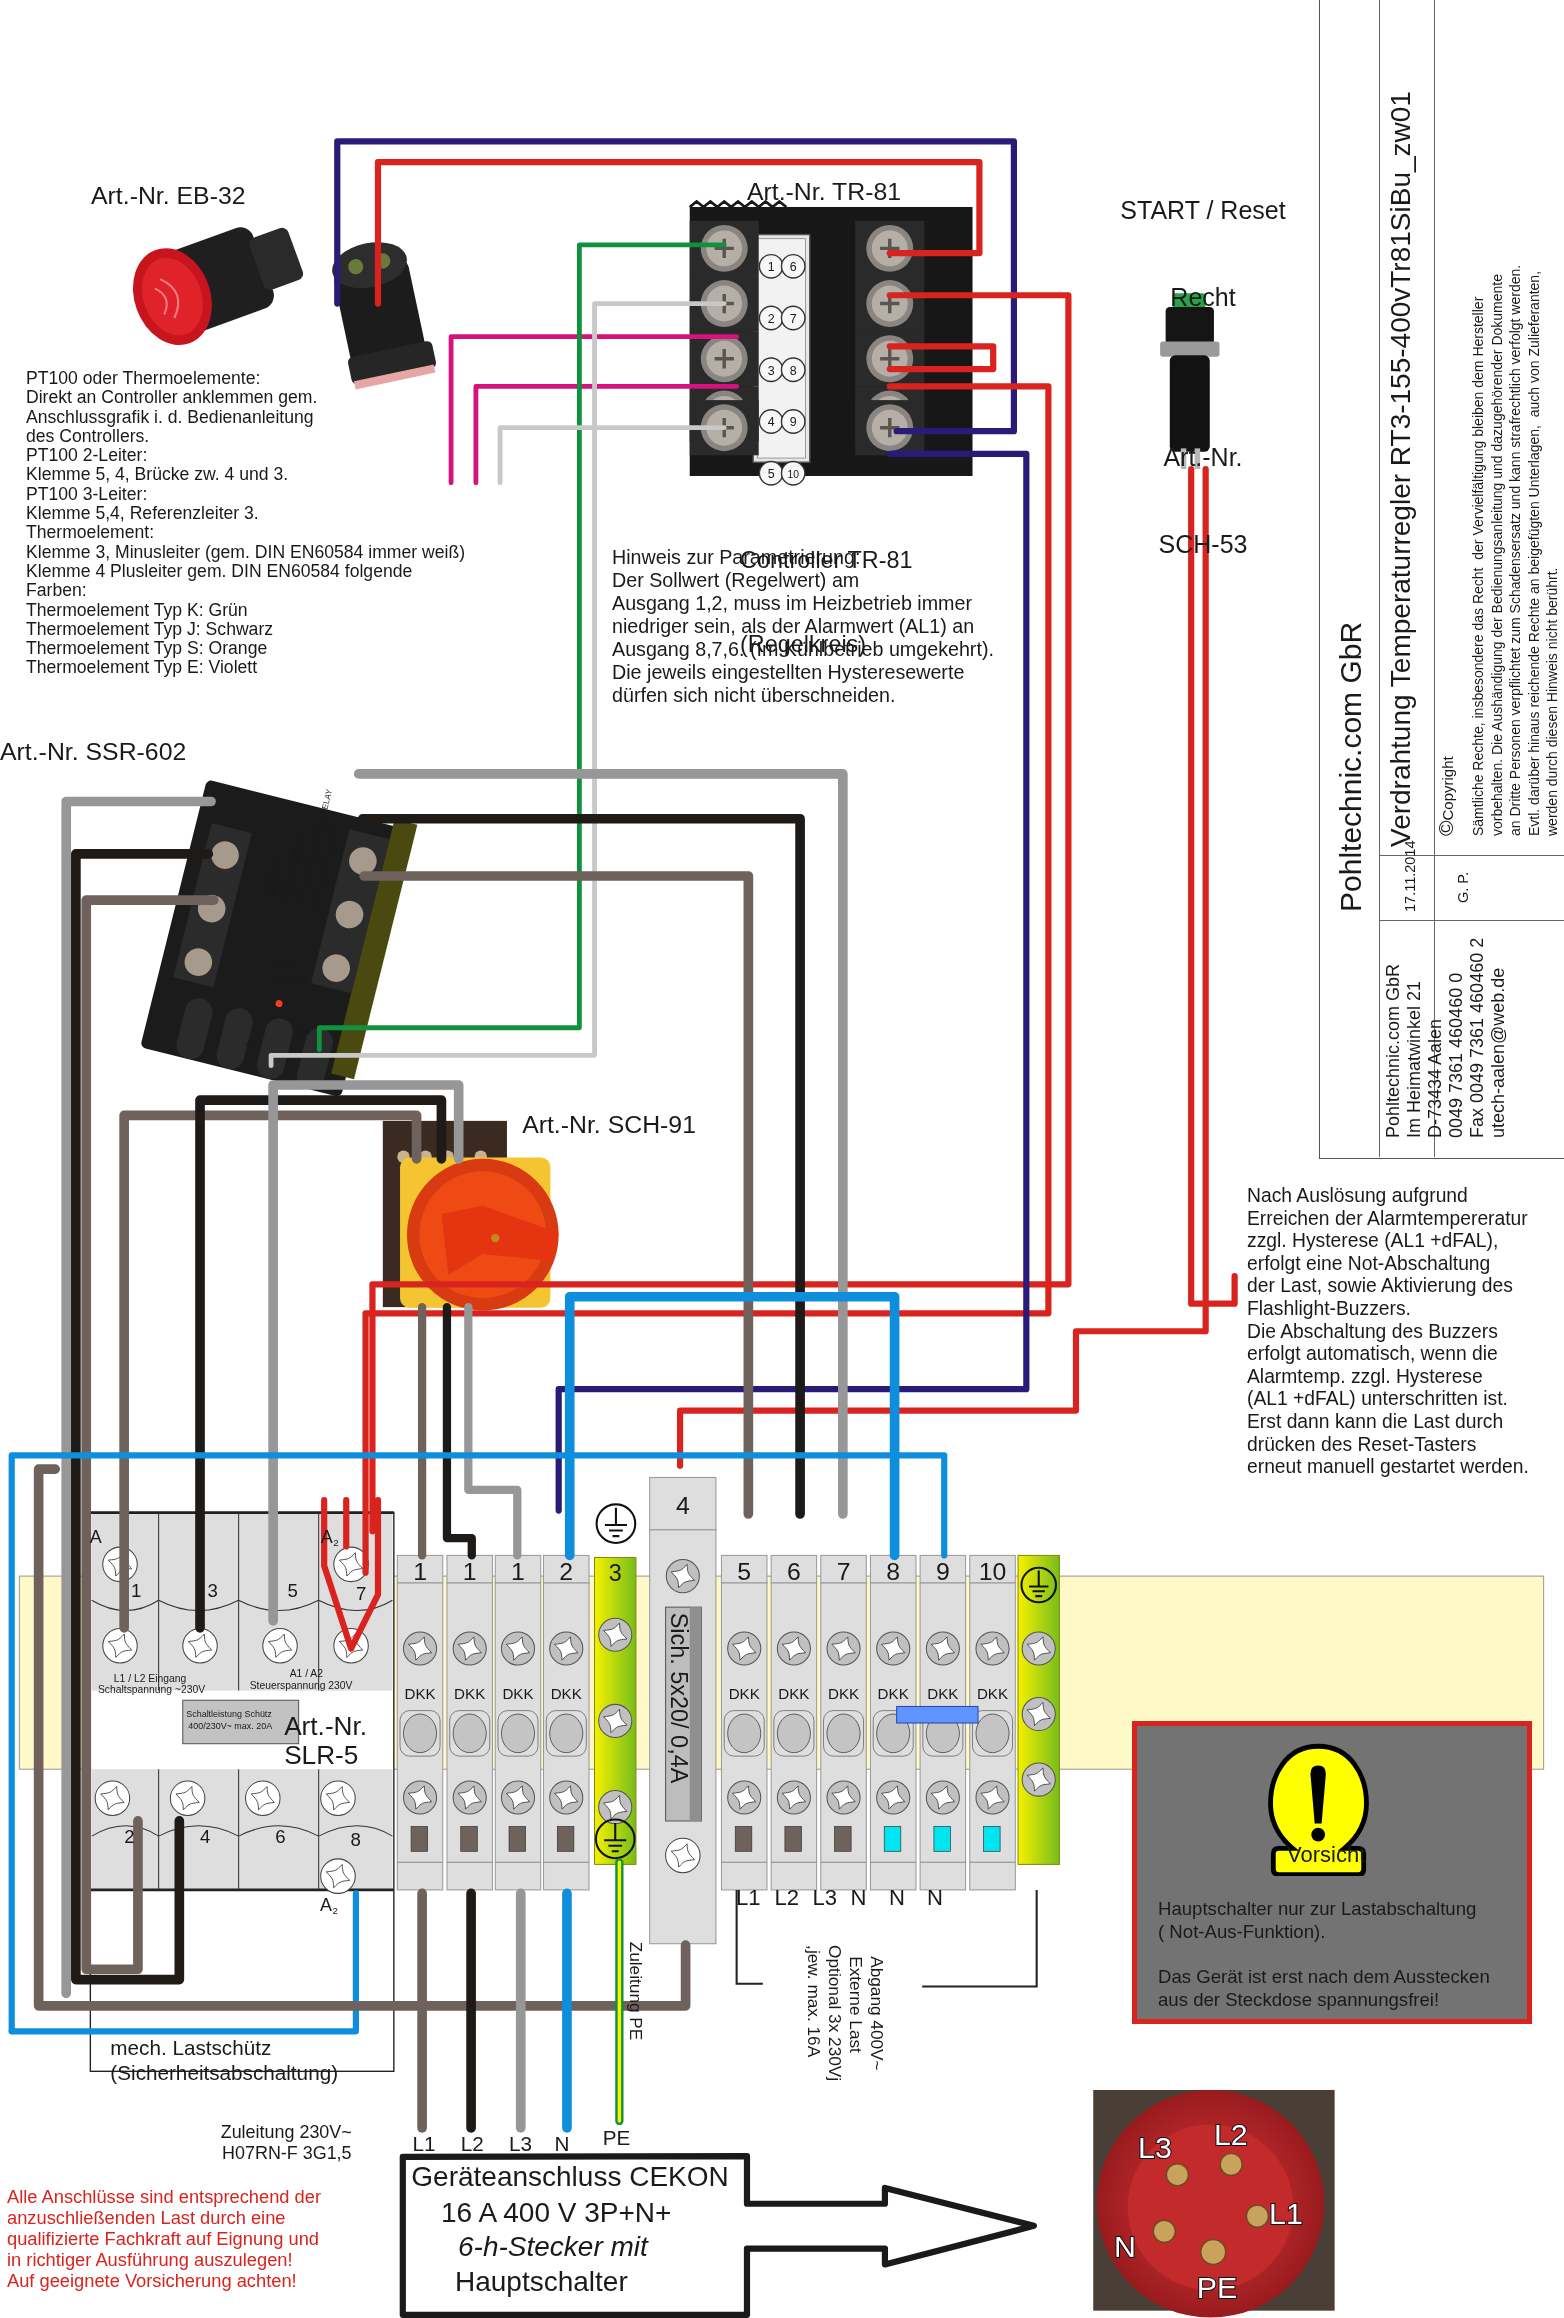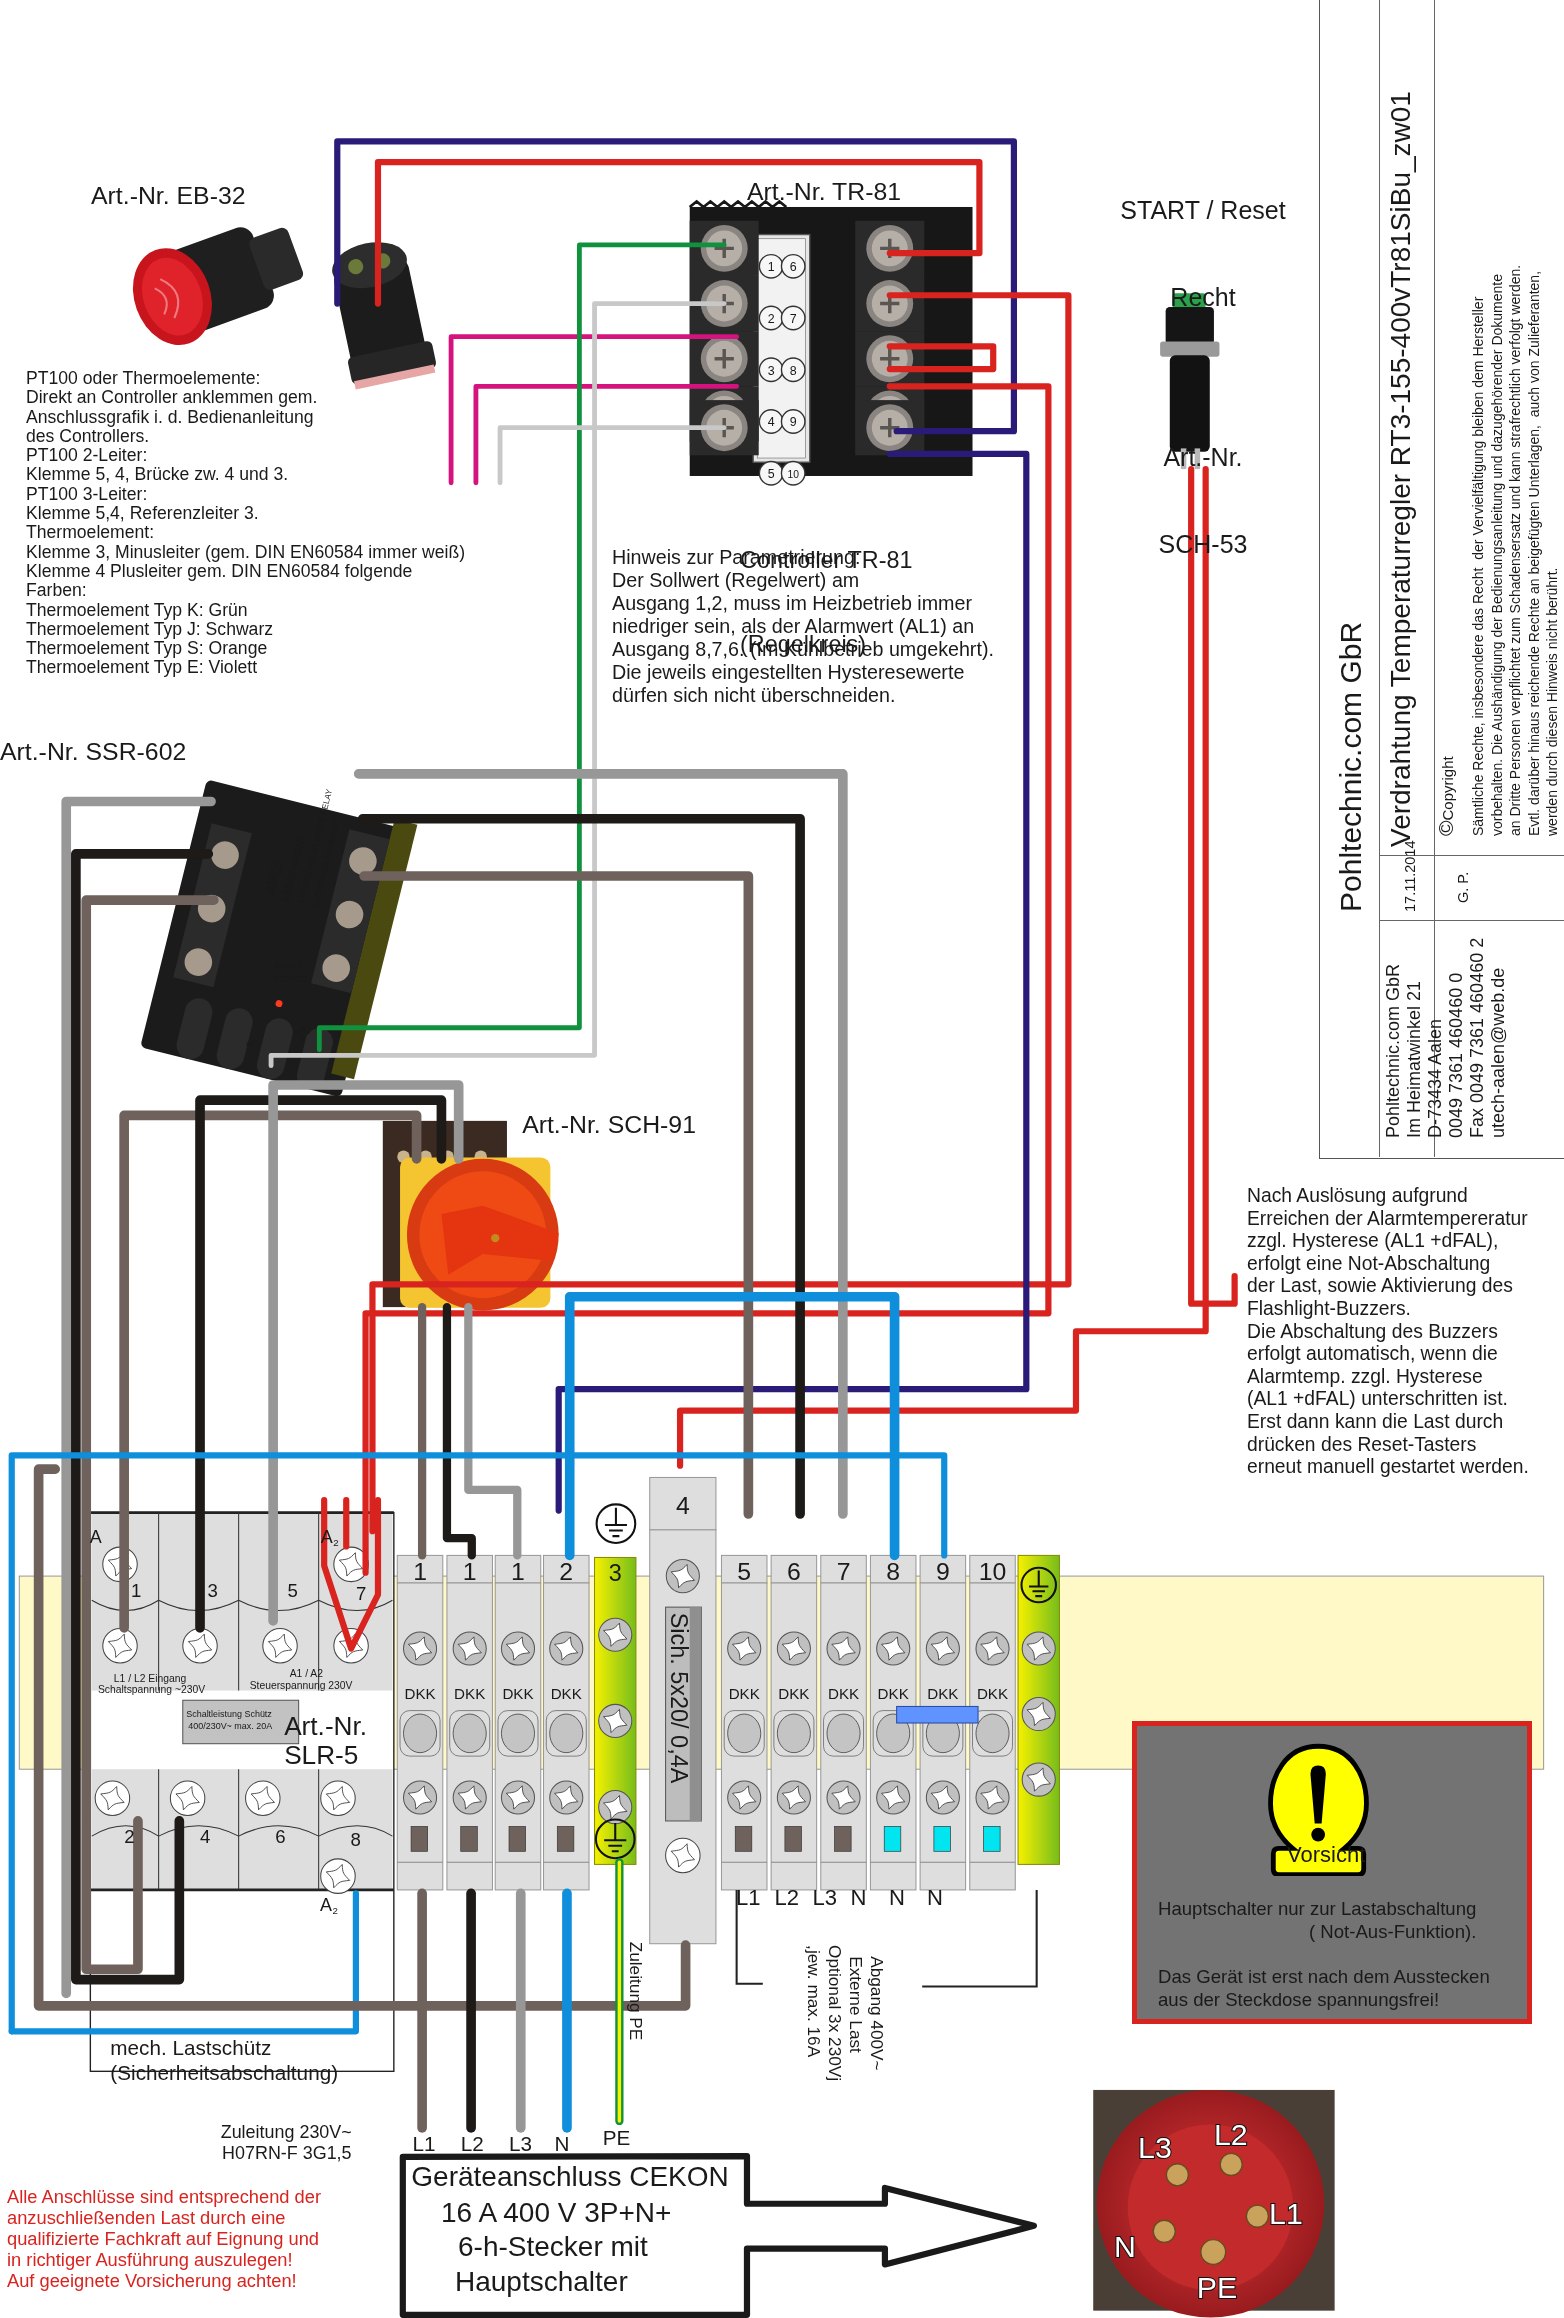--- a/index.html
+++ b/index.html
@@ -488,30 +488,30 @@
 
 <div class="abs" style="left:1247px;top:1185px;font-size:19.3px;line-height:22.6px;" id="alarmNote"><div>Nach Auslösung aufgrund</div><div>Erreichen der Alarmtempereratur</div><div>zzgl. Hysterese (AL1 +dFAL),</div><div>erfolgt eine Not-Abschaltung</div><div>der Last, sowie Aktivierung des</div><div>Flashlight-Buzzers.</div><div>Die Abschaltung des Buzzers</div><div>erfolgt automatisch, wenn die</div><div>Alarmtemp. zzgl. Hysterese</div><div>(AL1 +dFAL) unterschritten ist.</div><div>Erst dann kann die Last durch</div><div>drücken des Reset-Tasters</div><div>erneut manuell gestartet werden.</div></div>
 
 <div class="caution-box">
   <svg style="position:absolute;left:121px;top:12.4px;" width="121" height="138" viewBox="0 0 175 200">
     <path d="M87,12 C40,12 18,55 18,95 C18,125 32,145 50,160 L30,160 Q22,160 22,168 L22,190 Q22,198 30,198 L145,198 Q153,198 153,190 L153,168 Q153,160 145,160 L125,160 C143,145 157,125 157,95 C157,55 135,12 87,12Z" fill="#ffff00" stroke="#000" stroke-width="7"></path>
     <path d="M87,40 q12,0 11,14 l-6,70 h-10 l-6,-70 q-1,-14 11,-14z" fill="#000"></path>
     <circle cx="87" cy="140" r="10" fill="#000"></circle>
   </svg>
   <div class="abs" style="left:150px;top:116px;font-size:22px;">Vorsicht</div>
-  <div class="caution-text" style="top:171px;text-align:right;" id="caution1"><div>Hauptschalter nur zur Lastabschaltung</div><div>( Not-Aus-Funktion).</div></div>
+  <div class="caution-text" style="top:171px;" id="caution1"><div>Hauptschalter nur zur Lastabschaltung</div><div>( Not-Aus-Funktion).</div></div>
   <div class="caution-text" style="top:239px;" id="caution2"><div>Das Gerät ist erst nach dem Ausstecken</div><div>aus der Steckdose spannungsfrei!</div></div>
 </div>
 
 <div class="abs note-red" style="left:7px;top:2186px;font-size:18.3px;line-height:21px;" id="redNote"><div>Alle Anschlüsse sind entsprechend der</div><div>anzuschließenden Last durch eine</div><div>qualifizierte Fachkraft auf Eignung und</div><div>in richtiger Ausführung auszulegen!</div><div>Auf geeignete Vorsicherung achten!</div></div>
 
 <div class="cekon">
   <div class="abs" style="left:10.3px;top:4.1px;font-size:28px;">Geräteanschluss CEKON</div>
   <div class="abs" style="left:40px;top:40px;font-size:28px;">16 A 400 V 3P+N+</div>
-  <div class="abs" style="left:57px;top:74px;font-size:28px;">6-h-Stecker mit</div>
+  <div class="abs" style="left:57px;top:74px;font-size:28px;font-style:italic;">6-h-Stecker mit</div>
   <div class="abs" style="left:54px;top:109px;font-size:28px;">Hauptschalter</div>
 </div>
 
 <div class="titleblock">
   <div style="position:absolute;left:59px;top:0;width:1.4px;height:1157px;background:#666;"></div>
   <div style="position:absolute;left:114px;top:0;width:1.4px;height:1157px;background:#666;"></div>
   <div style="position:absolute;left:59px;top:920px;width:186px;height:1.4px;background:#666;"></div>
   <div style="position:absolute;left:59px;top:855px;width:55px;height:1.4px;background:#666;"></div>
   <div style="position:absolute;left:59px;top:855px;width:186px;height:1.4px;background:#666;"></div>
 </div>

